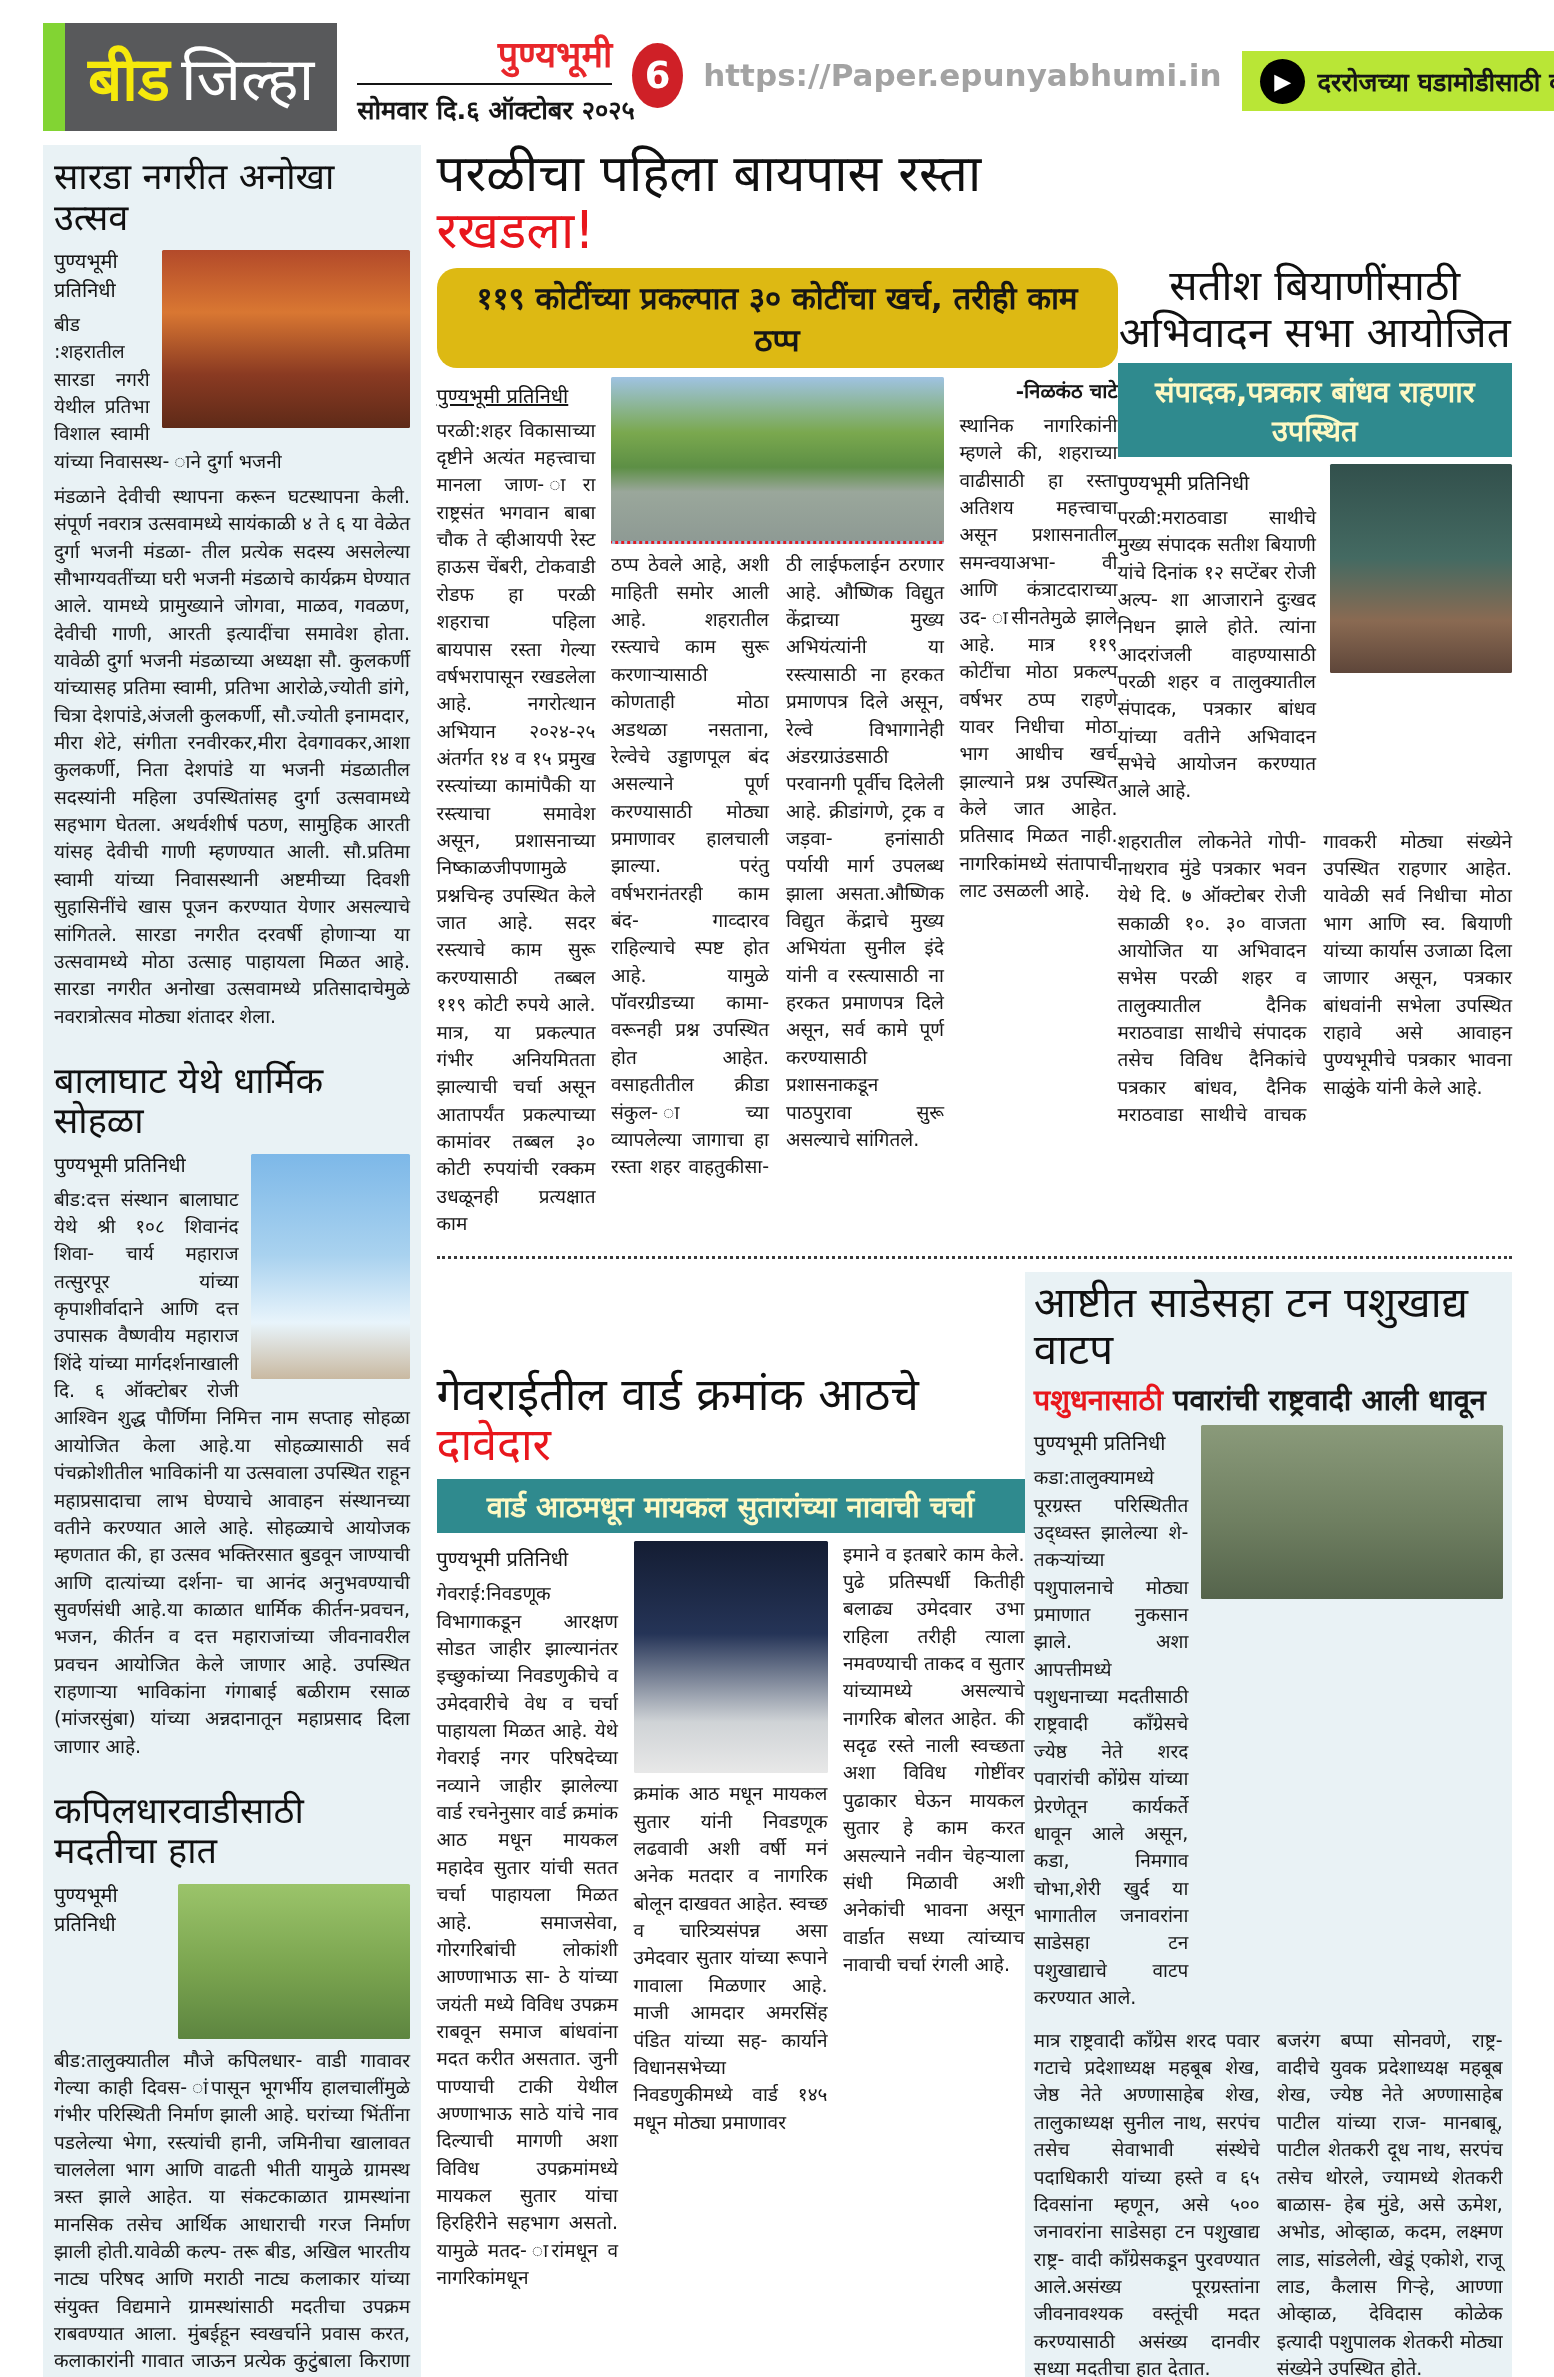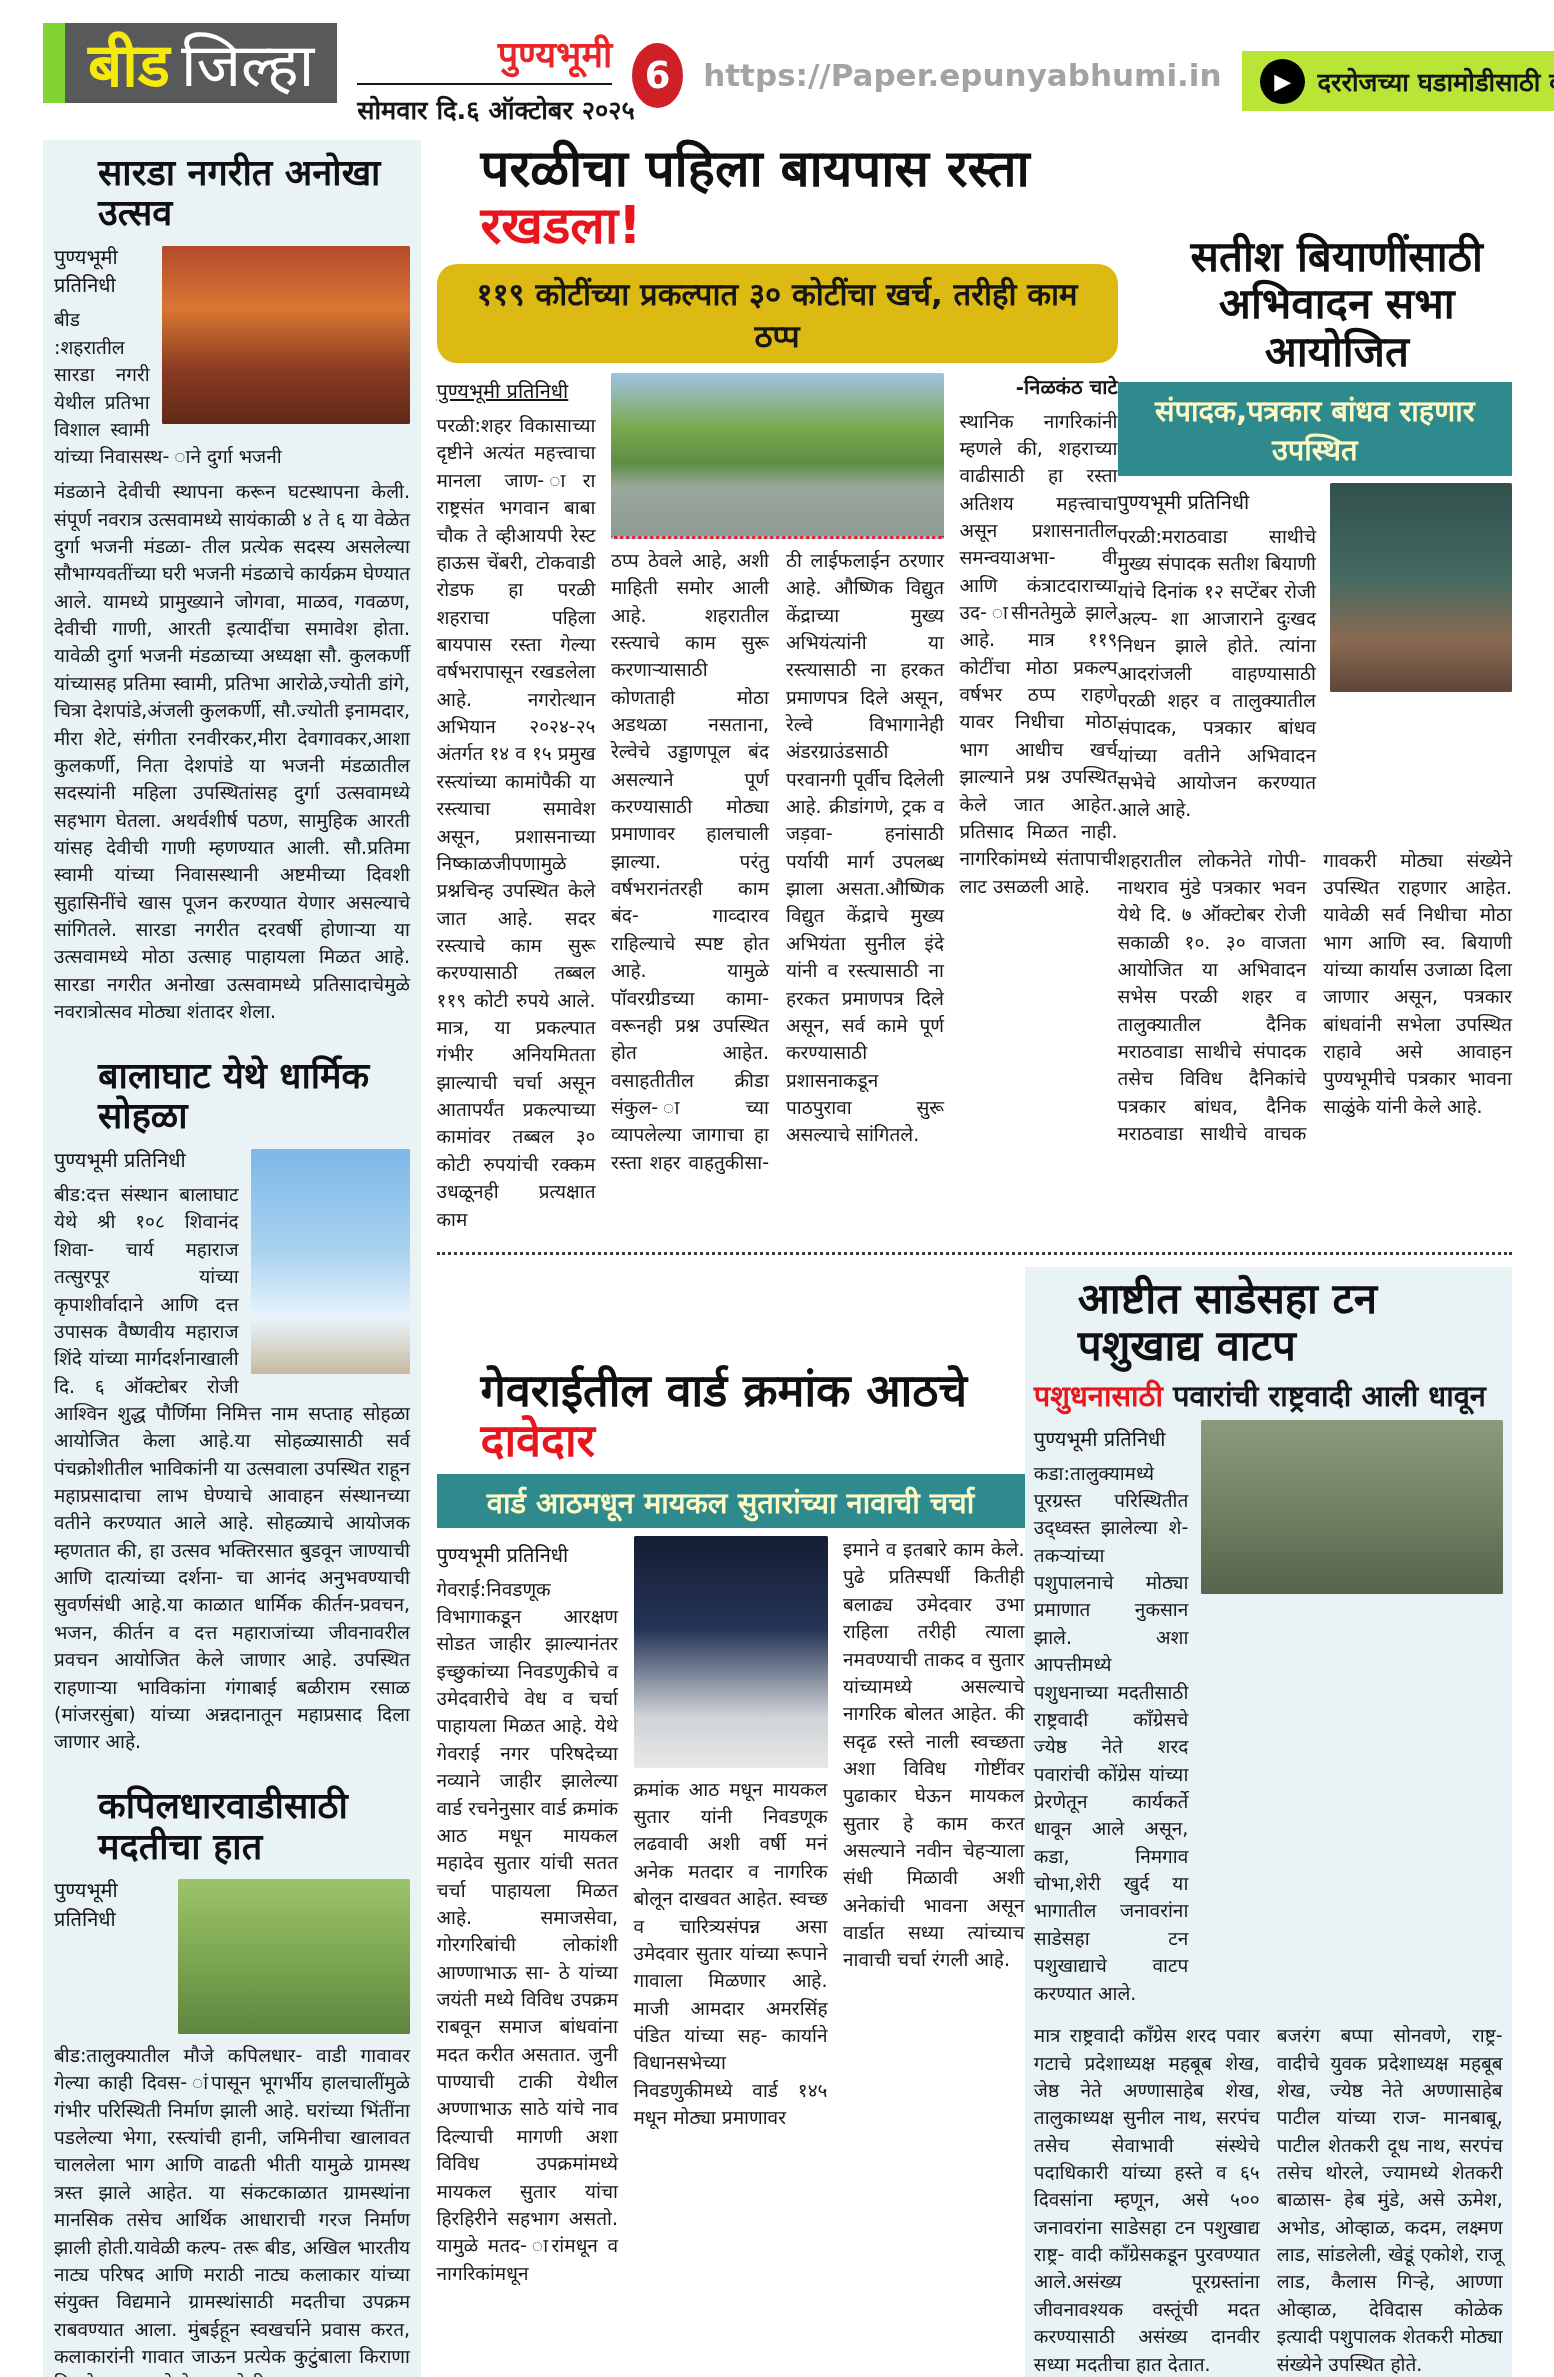--- a/index.html
+++ b/index.html
@@ -1,41 +1,41 @@
 <!DOCTYPE html>
 <html style="font-size:12.4px"><head>
 <meta charset="utf-8">
 <style>
   html,body{margin:0;padding:0;background:#fff;}
   .page{width:1555px;height:2377px;overflow:hidden;position:relative;background:#fff;
         font-family:"DejaVu Sans","Liberation Sans",sans-serif;color:#161616;}
   
   .header{display:flex;align-items:flex-start;gap:20px;padding:23px 43px 6.2px 43px;}
-  .masthead{display:flex;height:80px;}
+  .masthead{display:flex;height:108px;}
   .masthead-green{width:22px;background:#82d433;}
   .masthead-box{background:#58595b;display:flex;align-items:center;padding:0 23px;gap:11px;}
   .masthead-box .m1{color:#f6e90c;font-weight:bold;font-size:60px;}
   .masthead-box .m2{color:#ffffff;font-weight:normal;font-size:60px;}
   .brandcol{text-align:right;padding-top:6.2px;min-width:255px;}
   .brand{color:#e8262a;font-size:36px;font-weight:bold;}
   .date{font-size:25.5px;font-weight:bold;border-top:2.3px solid #141414;margin-top:4.6px;padding-top:7.7px;white-space:nowrap;}
   .pagenum{width:51px;height:65px;border-radius:50%;background:#cf2027;color:#fff;font-size:37px;font-weight:bold;
            display:flex;align-items:center;justify-content:center;margin-top:20px;flex:none;}
   .url{color:#a3a3a3;font-weight:bold;font-size:31px;margin-top:34px;white-space:nowrap;}
   .ticker{background:#b9e636;display:flex;align-items:center;gap:12.4px;padding:7.7px 18.6px;margin-top:28px;flex:none;}
   .play{width:45px;height:45px;border-radius:50%;background:#000;color:#fff;display:flex;align-items:center;justify-content:center;font-size:22px;flex:none;}
   .ticker-text{font-size:25.5px;font-weight:bold;white-space:nowrap;}
   
   .content{display:flex;gap:15.5px;padding:7.7px 43px 0 43px;align-items:flex-start;}
   .leftcol{width:356px;flex:none;background:#e9f2f5;padding:12.4px 11px 17px 11px;display:flex;flex-direction:column;gap:23px;}
   .rightregion{flex:1;display:flex;flex-direction:column;}
   .band{display:flex;align-items:center;}
   .sep{border-top:3.1px dotted #3a3a3a;margin:11px 0 12.4px 0;}
   
-  .headline{font-weight:bold;line-height:1.12;color:#101010;margin-left:44px;}
+  .headline{font-weight:normal;line-height:1.12;color:#101010;}
   .accent{color:#e8161c;}
   .byline{font-size:20px;margin:4.6px 0 6.2px 0;display:block;}
   .byline.u{text-decoration:underline;}
   .body-text{font-size:19px;line-height:1.44;text-align:justify;}
   .body-text p{margin:0 0 7.7px 0;}
   .cols-2{column-count:2;column-gap:17px;}
   .subbar-teal{background:#2f8a8e;color:#fef9c3;font-weight:bold;text-align:center;padding:7.7px 12.4px;margin:7.7px 0;}
   .pill-yellow{background:#ddb913;border-radius:20px;font-weight:bold;text-align:center;padding:7.7px 28px;margin:9.3px auto;width:fit-content;}
   .photo{border-radius:1.5px;flex:none;}
   .ph-right{float:right;margin:3.1px 0 7.7px 12.4px;}

